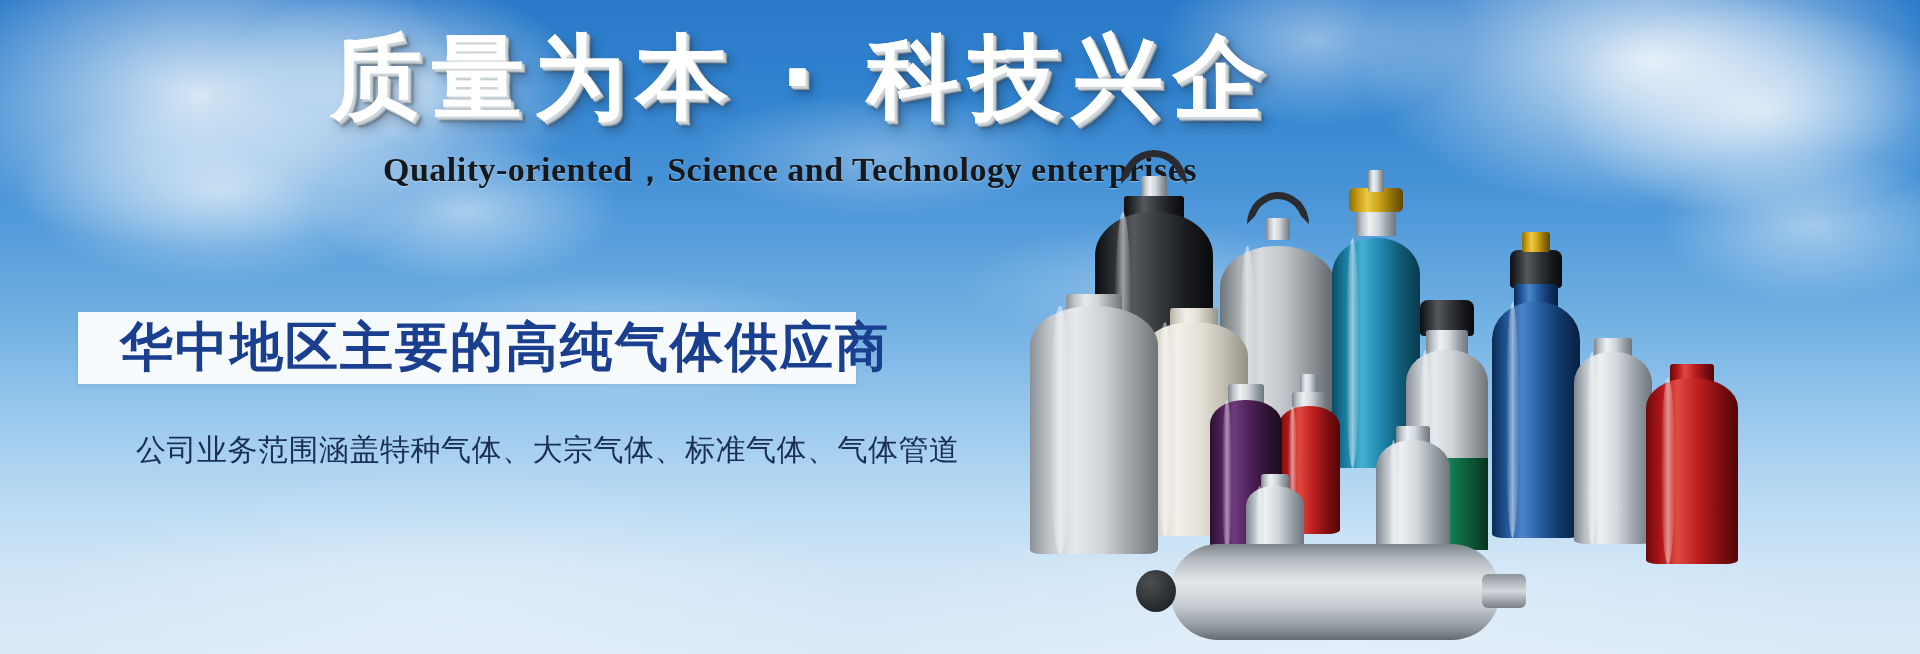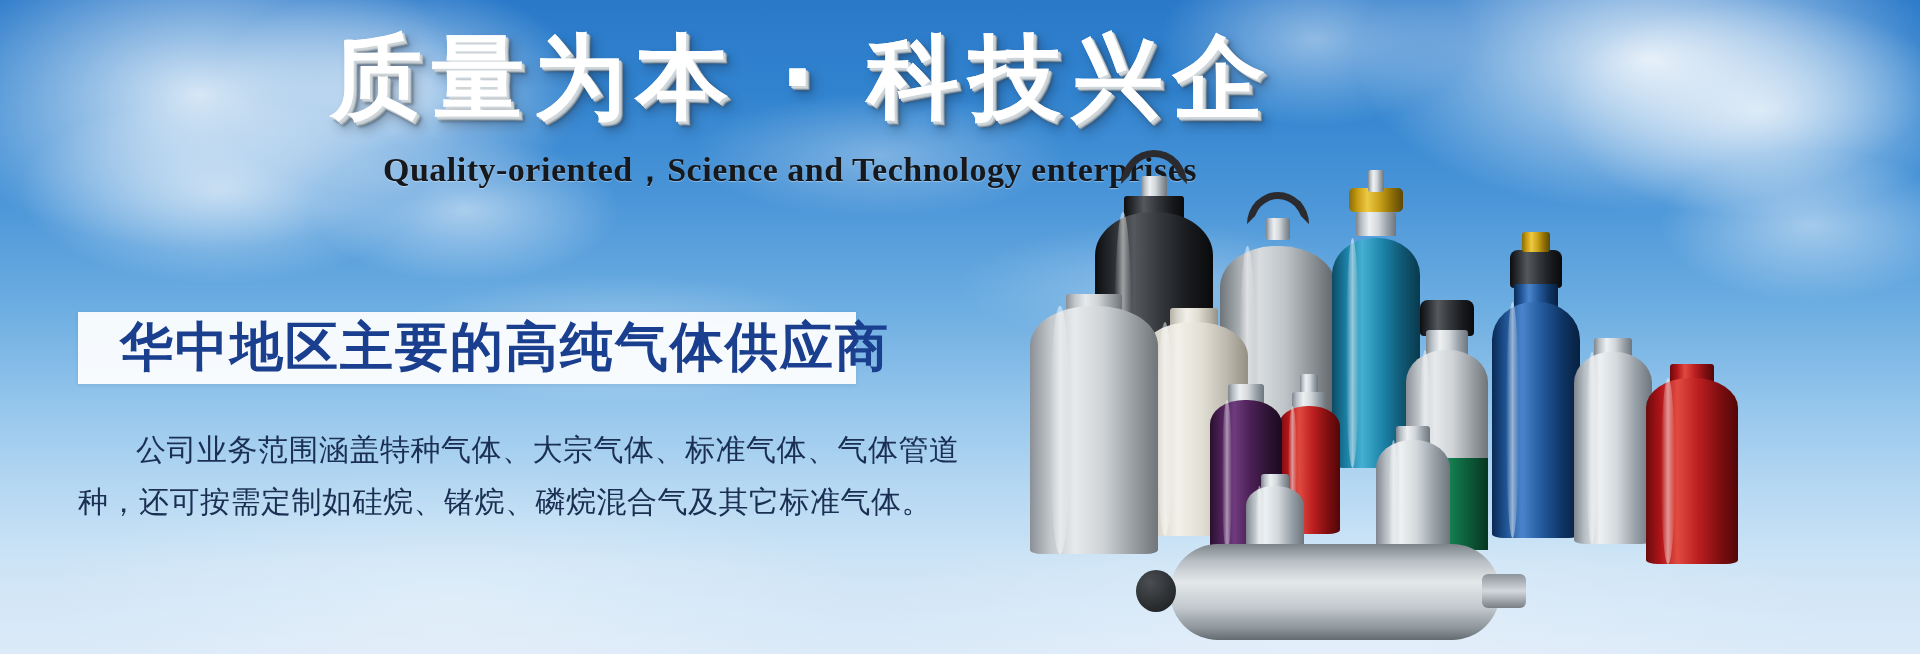--- a/index.html
+++ b/index.html
@@ -233,21 +233,20 @@
   <div id="headline">质量为本 · 科技兴企</div>
 
   <div id="subtitle">Quality-oriented，Science and Technology enterprises</div>
 
   <div id="highlight-box">
     <span id="highlight-text">华中地区主要的高纯气体供应商</span>
   </div>
 
   <div id="body-copy">
     <p class="indent">公司业务范围涵盖特种气体、大宗气体、标准气体、气体管道</p>
-    <p>种，还可按需定制如硅烷、锗烷、磷烷混合气及其它标准气体。</p>
   </div>
 
   <div id="cylinders">
 
     <div class="cyl" style="left:-55px; bottom:170px; width:118px; height:290px;">
       <div class="handle" style="top:-44px; width:66px; height:34px;"></div>
       <div class="valve g-silver" style="top:-18px; width:26px; height:24px;"></div>
       <div class="neck g-black" style="top:2px; width:60px; height:30px;"></div>
       <div class="body g-black" style="height:272px;">
         <div class="sheen"></div>

